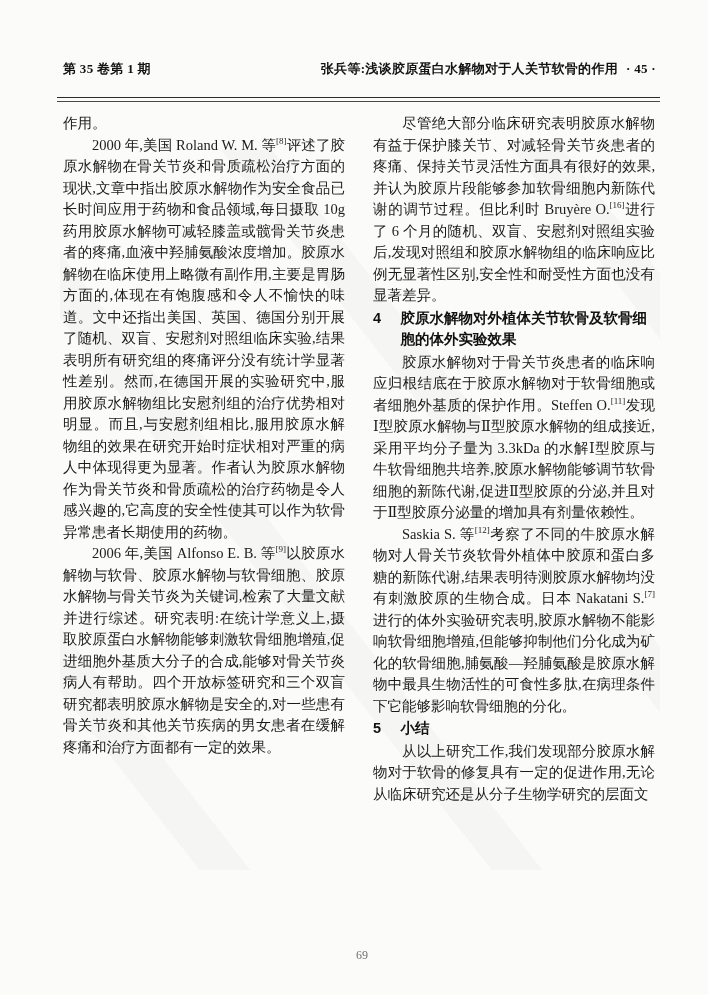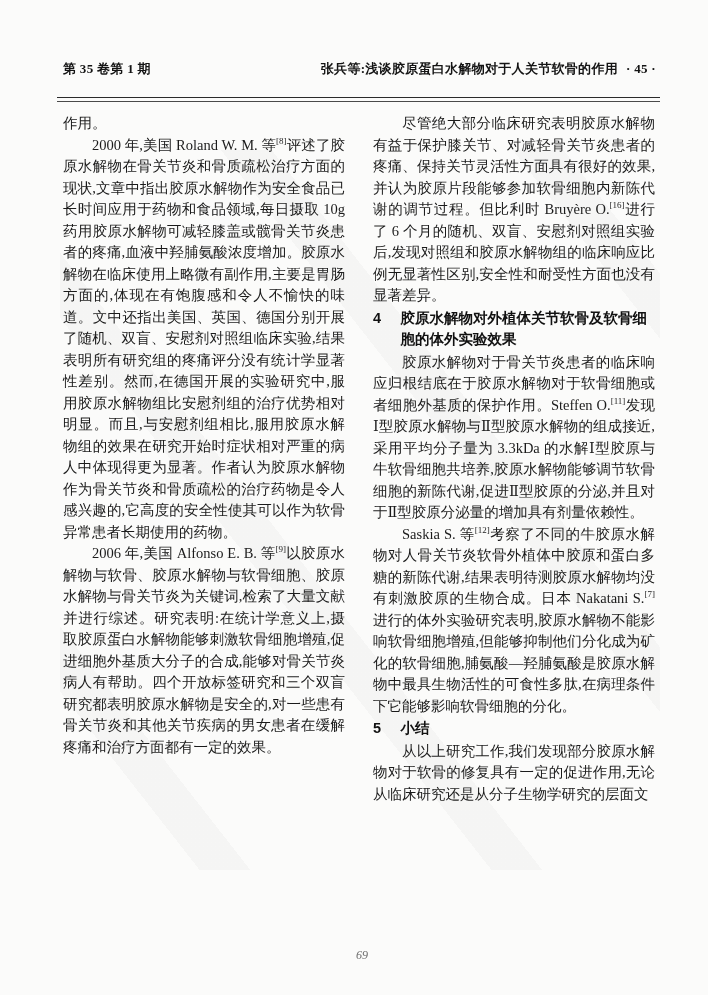--- a/index.html
+++ b/index.html
@@ -49,21 +49,21 @@
   .watermark{
     position:absolute;top:150px;left:60px;width:600px;height:720px;
     background:repeating-linear-gradient(52deg,
       transparent 0 110px,
       rgba(150,150,150,0.06) 110px 150px,
       transparent 150px 230px);
     pointer-events:none;
   }
   .footer{
     position:absolute;left:16px;right:0;bottom:32px;
-    text-align:center;font-size:12px;color:#6e6e6e;font-style:italic;
+    text-align:center;font-size:12px;color:#6e6e6e;
   }
 </style>
 </head>
 <body>
 
 <div class="page">
 
   <div class="header">
     <span>第 35 卷第 1 期</span>
     <span class="running-title">张兵等:浅谈胶原蛋白水解物对于人关节软骨的作用</span>

